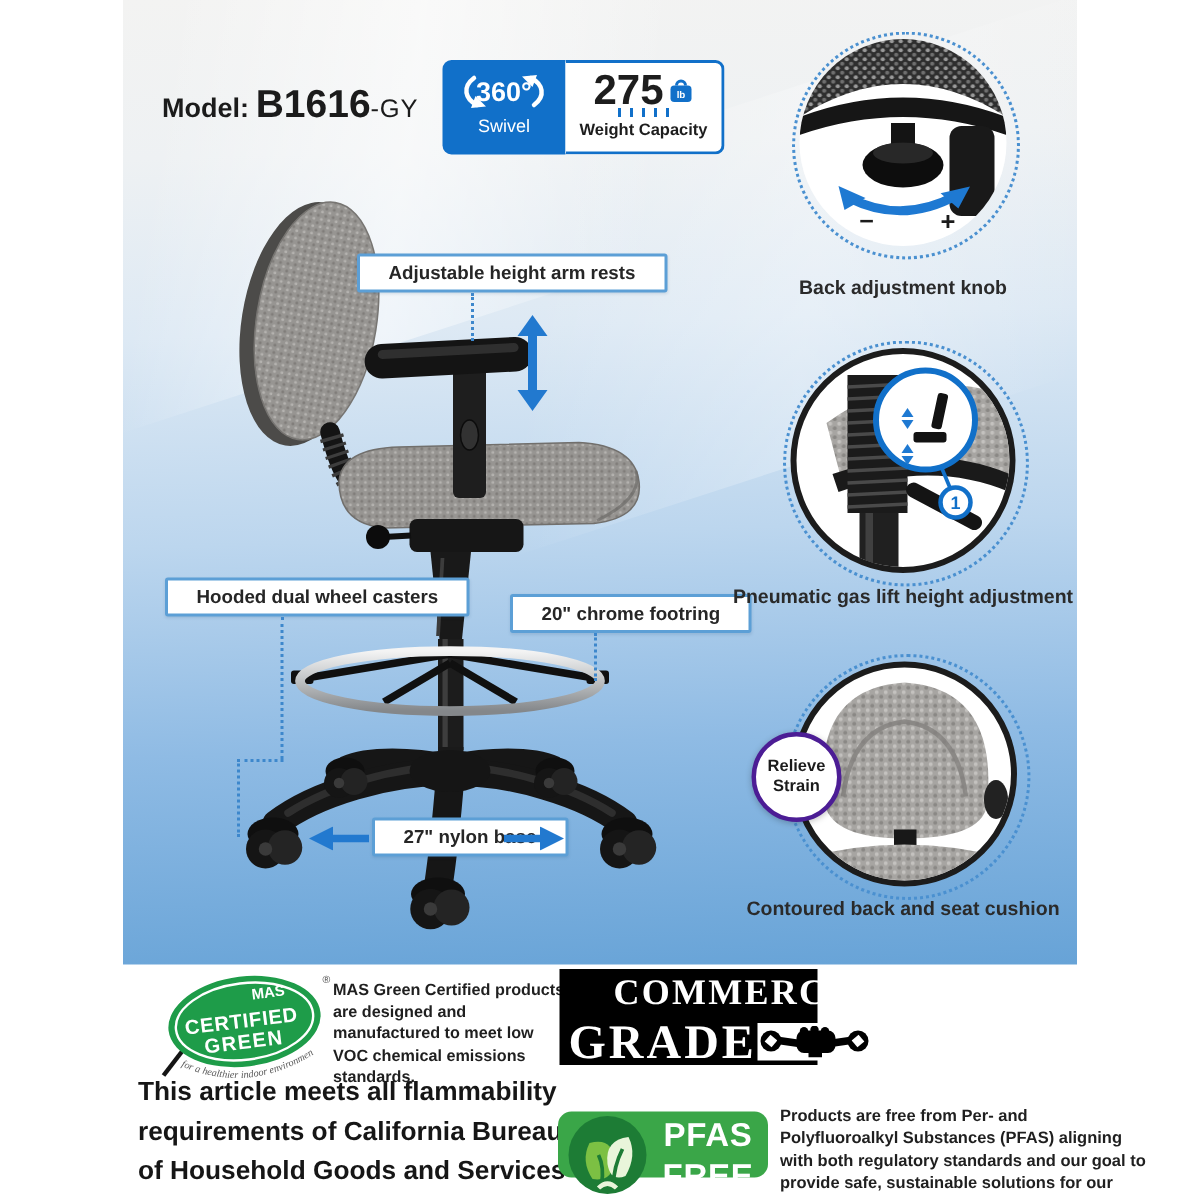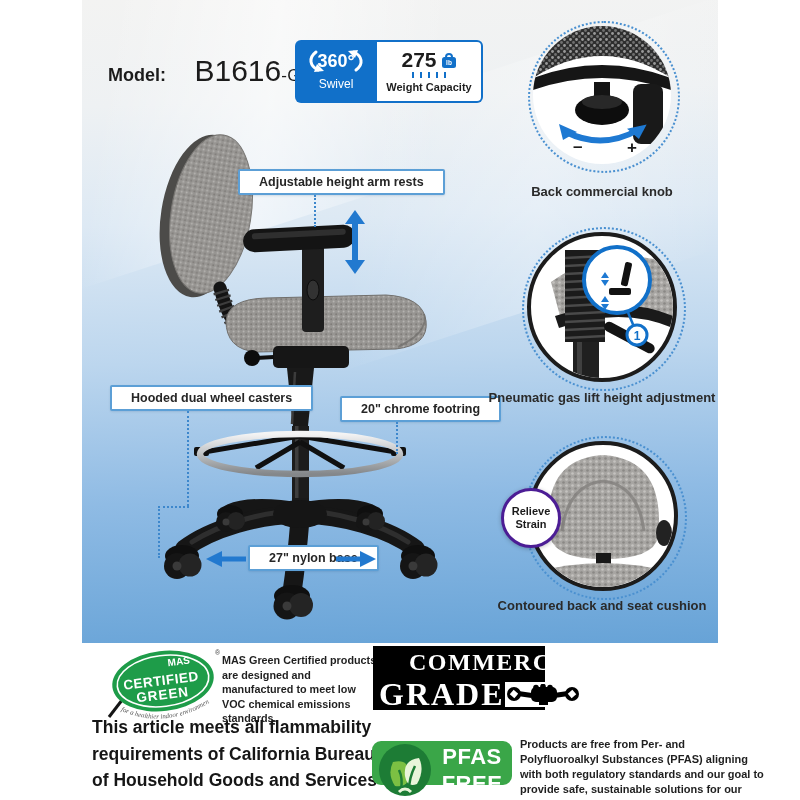--- a/index.html
+++ b/index.html
@@ -6,31 +6,31 @@
   body{width:800px;height:800px;background:#ffffff;font-family:"Liberation Sans",sans-serif;position:relative;overflow:hidden;}
   .stage{position:absolute;left:0;top:0;width:800px;height:800px;}
   .band{position:absolute;left:82px;top:0;width:636px;height:643px;
     background:linear-gradient(178deg,#f3f3f2 0%,#eef1f3 16%,#dde9f4 34%,#bcd6ee 55%,#8fbbe4 76%,#67a3d7 100%);overflow:hidden;}
   .streak{position:absolute;background:linear-gradient(115deg,rgba(255,255,255,0) 20%,rgba(255,255,255,.55) 50%,rgba(255,255,255,0) 80%);}
   .s1{left:-60px;top:-40px;width:500px;height:260px;transform:rotate(-18deg);}
   .s2{left:180px;top:60px;width:560px;height:240px;transform:rotate(-18deg);opacity:.5;}
   
   .model-row{position:absolute;left:108px;top:54px;color:#1b1b1b;white-space:nowrap;}
   .model-label{font-size:18px;font-weight:700;}
-  .model-value{font-size:30px;font-weight:400;margin-left:24px;}
+  .model-value{font-size:26px;font-weight:700;}
   .model-suffix{font-size:17px;font-weight:400;letter-spacing:.5px;}
   .badge-swivel{position:absolute;left:295px;top:40px;width:82px;height:63px;background:#1170c9;border-radius:6px 0 0 6px;
     display:flex;flex-direction:column;align-items:center;justify-content:center;color:#fff;}
   .swivel-num{font-size:18px;font-weight:700;line-height:18px;position:relative;z-index:2;}
   .swivel-label{font-size:12px;font-weight:400;margin-top:7px;}
   .swivel-arcs{position:absolute;left:9px;top:8px;}
   .badge-weight{position:absolute;left:377px;top:40px;width:104px;height:59px;background:#ffffff;border:2px solid #1170c9;border-left:none;border-radius:0 6px 6px 0;
     display:flex;flex-direction:column;align-items:center;justify-content:center;}
   .weight-row{display:flex;align-items:center;gap:4px;}
-  .weight-num{font-size:21px;font-weight:700;color:#1d1d1d;line-height:20px;}
+  .weight-num{font-size:28px;font-weight:700;color:#1d1d1d;line-height:20px;}
   .ticks{display:flex;gap:6px;margin:2px 0 3px 0;}
   .tick{width:2px;height:6px;background:#1170c9;}
   .weight-label{font-size:11px;font-weight:700;color:#1d1d1d;}
   
   .callout{position:absolute;background:#fff;border:2px solid #5c9fd6;border-radius:2px;color:#262626;
     font-size:12.5px;font-weight:700;padding:4px 19px;white-space:nowrap;box-shadow:0 1px 2px rgba(40,80,120,.15);}
   .dotline{position:absolute;width:0;border-left:2px dotted #3d87cc;}
   .dothoriz{position:absolute;height:0;border-top:2px dotted #3d87cc;}
   .arrow-svg{position:absolute;}
   
@@ -238,21 +238,21 @@
       <rect x="61" y="56" width="16" height="16" fill="#141414"></rect>
       <ellipse cx="69" cy="84" rx="27" ry="15" fill="#0d0d0d"></ellipse>
       <ellipse cx="69" cy="76" rx="20" ry="7" fill="#282828"></ellipse>
       <path d="M33 106 Q69 124 105 104" fill="none" stroke="#1e79d2" stroke-width="6"></path>
       <path d="M26 98 L30 114 L44 106 Z" fill="#1e79d2"></path>
       <path d="M112 96 L108 112 L94 105 Z" fill="#1e79d2" transform="rotate(14 103 104)"></path>
       <text x="40" y="126" font-size="17" font-weight="bold" fill="#1b1b1b" font-family="Liberation Sans,sans-serif">–</text>
       <text x="94" y="127" font-size="17" font-weight="bold" fill="#1b1b1b" font-family="Liberation Sans,sans-serif">+</text>
     </svg>
   </div>
-  <div class="caption" style="left:602px;top:184px;">Back commercial knob</div>
+  <div class="caption" style="left:602px;top:184px;">Back adjustment knob</div>
 
   <div class="dotring" style="left:522px;top:227px;width:160px;height:160px;"></div>
   <div class="photo ringed" style="left:527px;top:232px;width:142px;height:142px;">
     <svg width="142" height="142" viewBox="0 0 142 142">
       <defs>
         <pattern id="meshG" width="6" height="6" patternUnits="userSpaceOnUse">
           <rect width="6" height="6" fill="#a7a5a2"></rect>
           <circle cx="1.5" cy="1.5" r="1.3" fill="#8a8885"></circle>
           <circle cx="4.5" cy="4.5" r="1.3" fill="#c4c2bf"></circle>
         </pattern>

